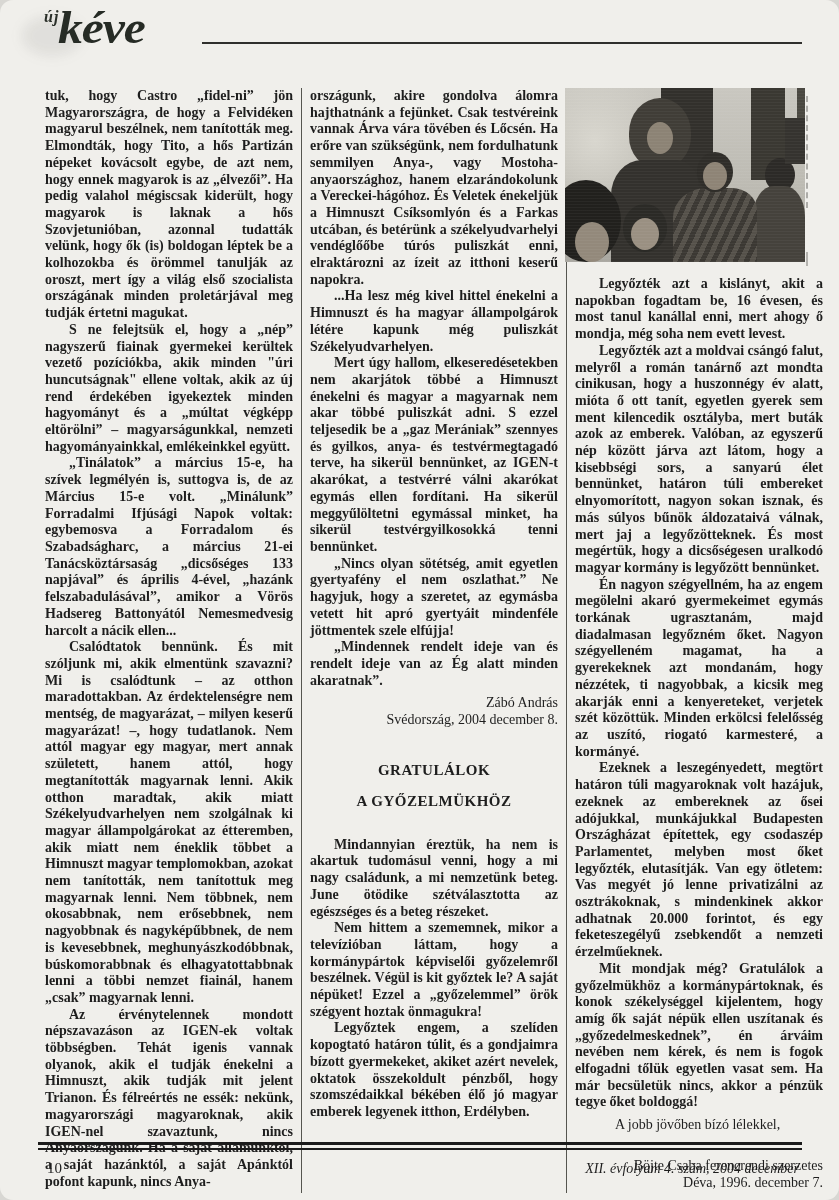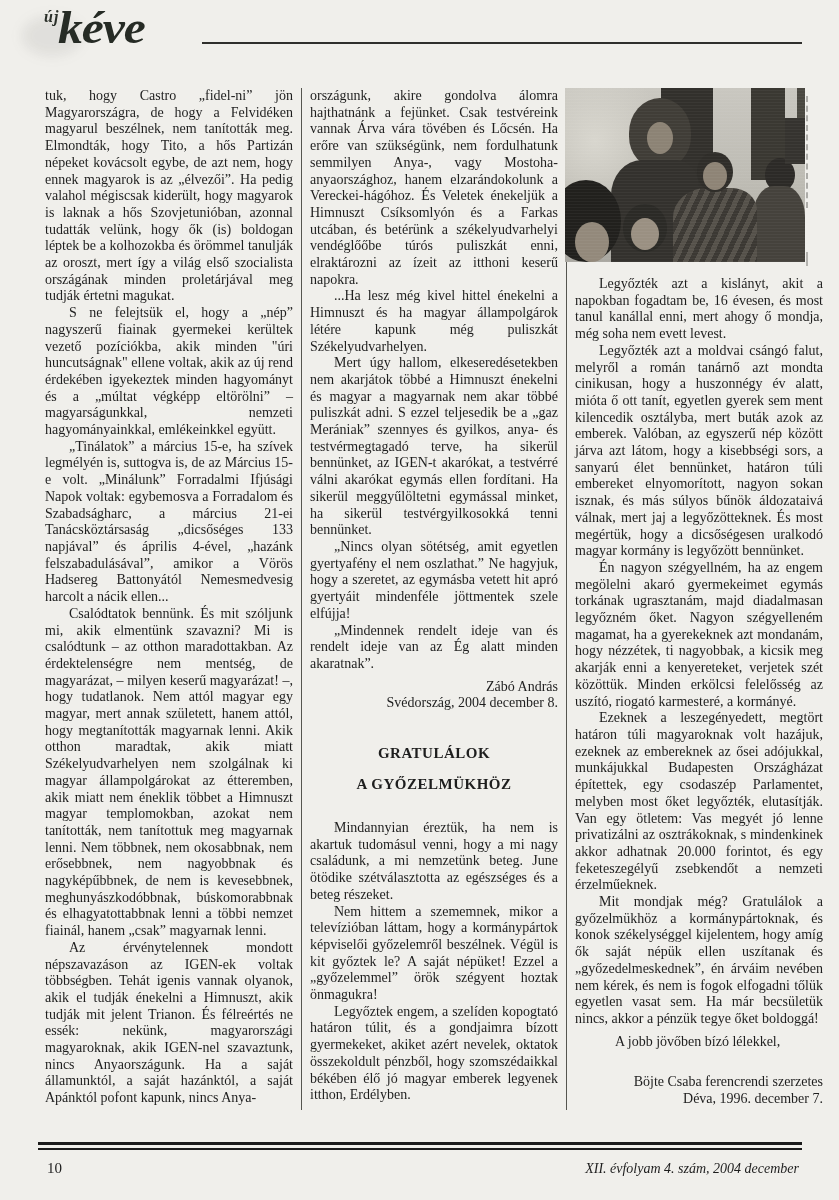--- a/index.html
+++ b/index.html
@@ -1,31 +1,31 @@
 <!DOCTYPE html>
 <html lang="hu"><head>
 <meta charset="utf-8">
 <style>
   html,body{margin:0;padding:0;background:#d8d7d3;}
   .page{position:relative;width:839px;height:1200px;margin:0 auto;background:#f0efeb;
-        overflow:hidden;font-family:"Liberation Serif", serif;color:#1e1e1e;}
+        overflow:hidden;font-family:"Liberation Serif", serif;color:#1e1e1e;border-radius:13px;}
   
   .masthead{position:absolute;top:4px;left:58px;}
   .logo-prefix{position:absolute;left:-14px;top:4px;font-size:16px;font-style:italic;
         font-weight:bold;color:#2a2f29;letter-spacing:1px;}
   .logo-title{font-size:46px;font-style:italic;font-weight:bold;color:#262b25;
         letter-spacing:-1px;line-height:48px;transform:scaleX(1.08);transform-origin:left;}
   .masthead-rule{position:absolute;top:42px;left:202px;width:600px;height:2px;background:#2f2f2c;}
   .ghost{position:absolute;top:16px;left:22px;width:60px;height:40px;border-radius:50%;
         background:rgba(90,90,85,0.10);filter:blur(6px);}
   
   .content{position:absolute;top:88px;left:45px;display:flex;align-items:stretch;}
   .col{width:248px;font-size:14px;line-height:16.7px;text-align:justify;hyphens:auto;}
   .divider{width:1px;background:#55554f;margin:0 8px;}
-  p.body-par{margin:0;text-indent:24px;}
+  p.body-par{margin:0;text-indent:24px;font-weight:bold;}
   p.noindent{text-indent:0;}
   .sig-block{text-align:right;margin-top:6px;margin-bottom:2px;}
   .sig-name{font-weight:normal;}
   .heading{text-align:center;font-weight:bold;font-size:15px;line-height:31px;
         margin:26px 0 20px 0;letter-spacing:.5px;}
   .closing-par{margin:6px 0 0 0;text-indent:40px;text-align:left;}
   .sig-block-bottom{text-align:right;margin-top:24px;}
   
   .photo{position:relative;width:240px;height:174px;margin:0 0 14px -10px;overflow:hidden;
         background:linear-gradient(180deg,#c9c7c0 0%,#bdbbb3 55%,#a9a7a0 100%);}

